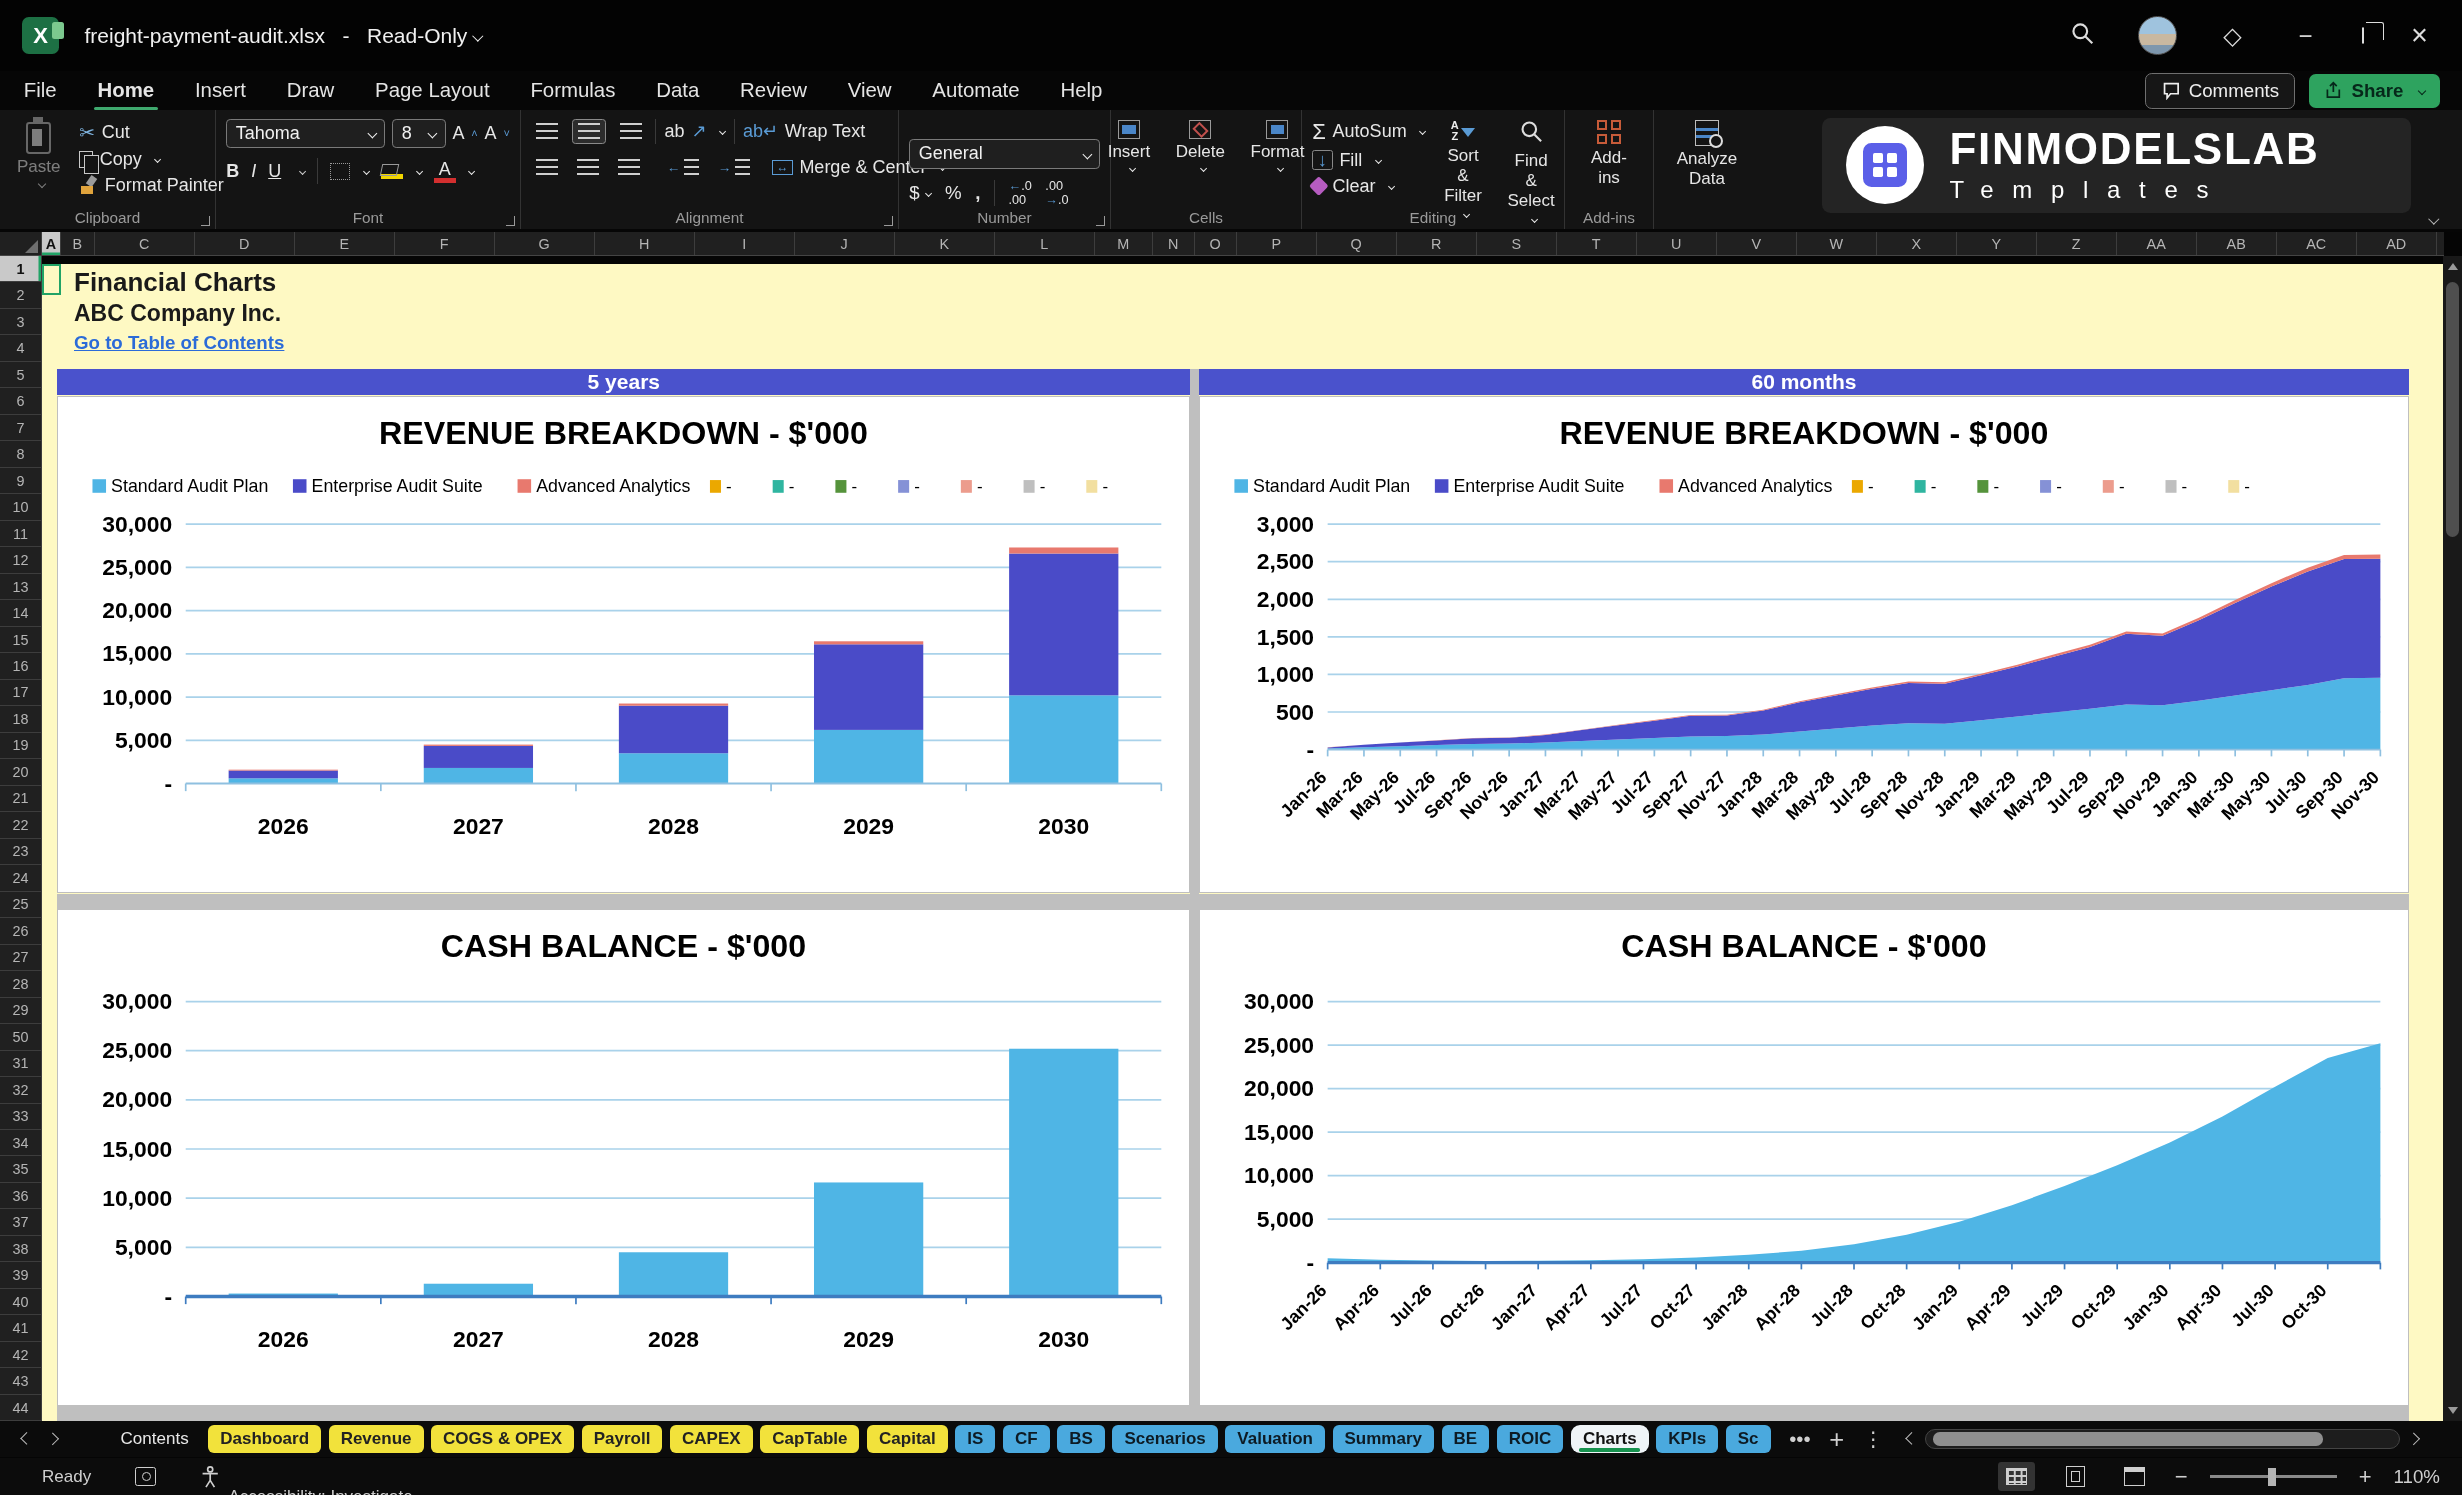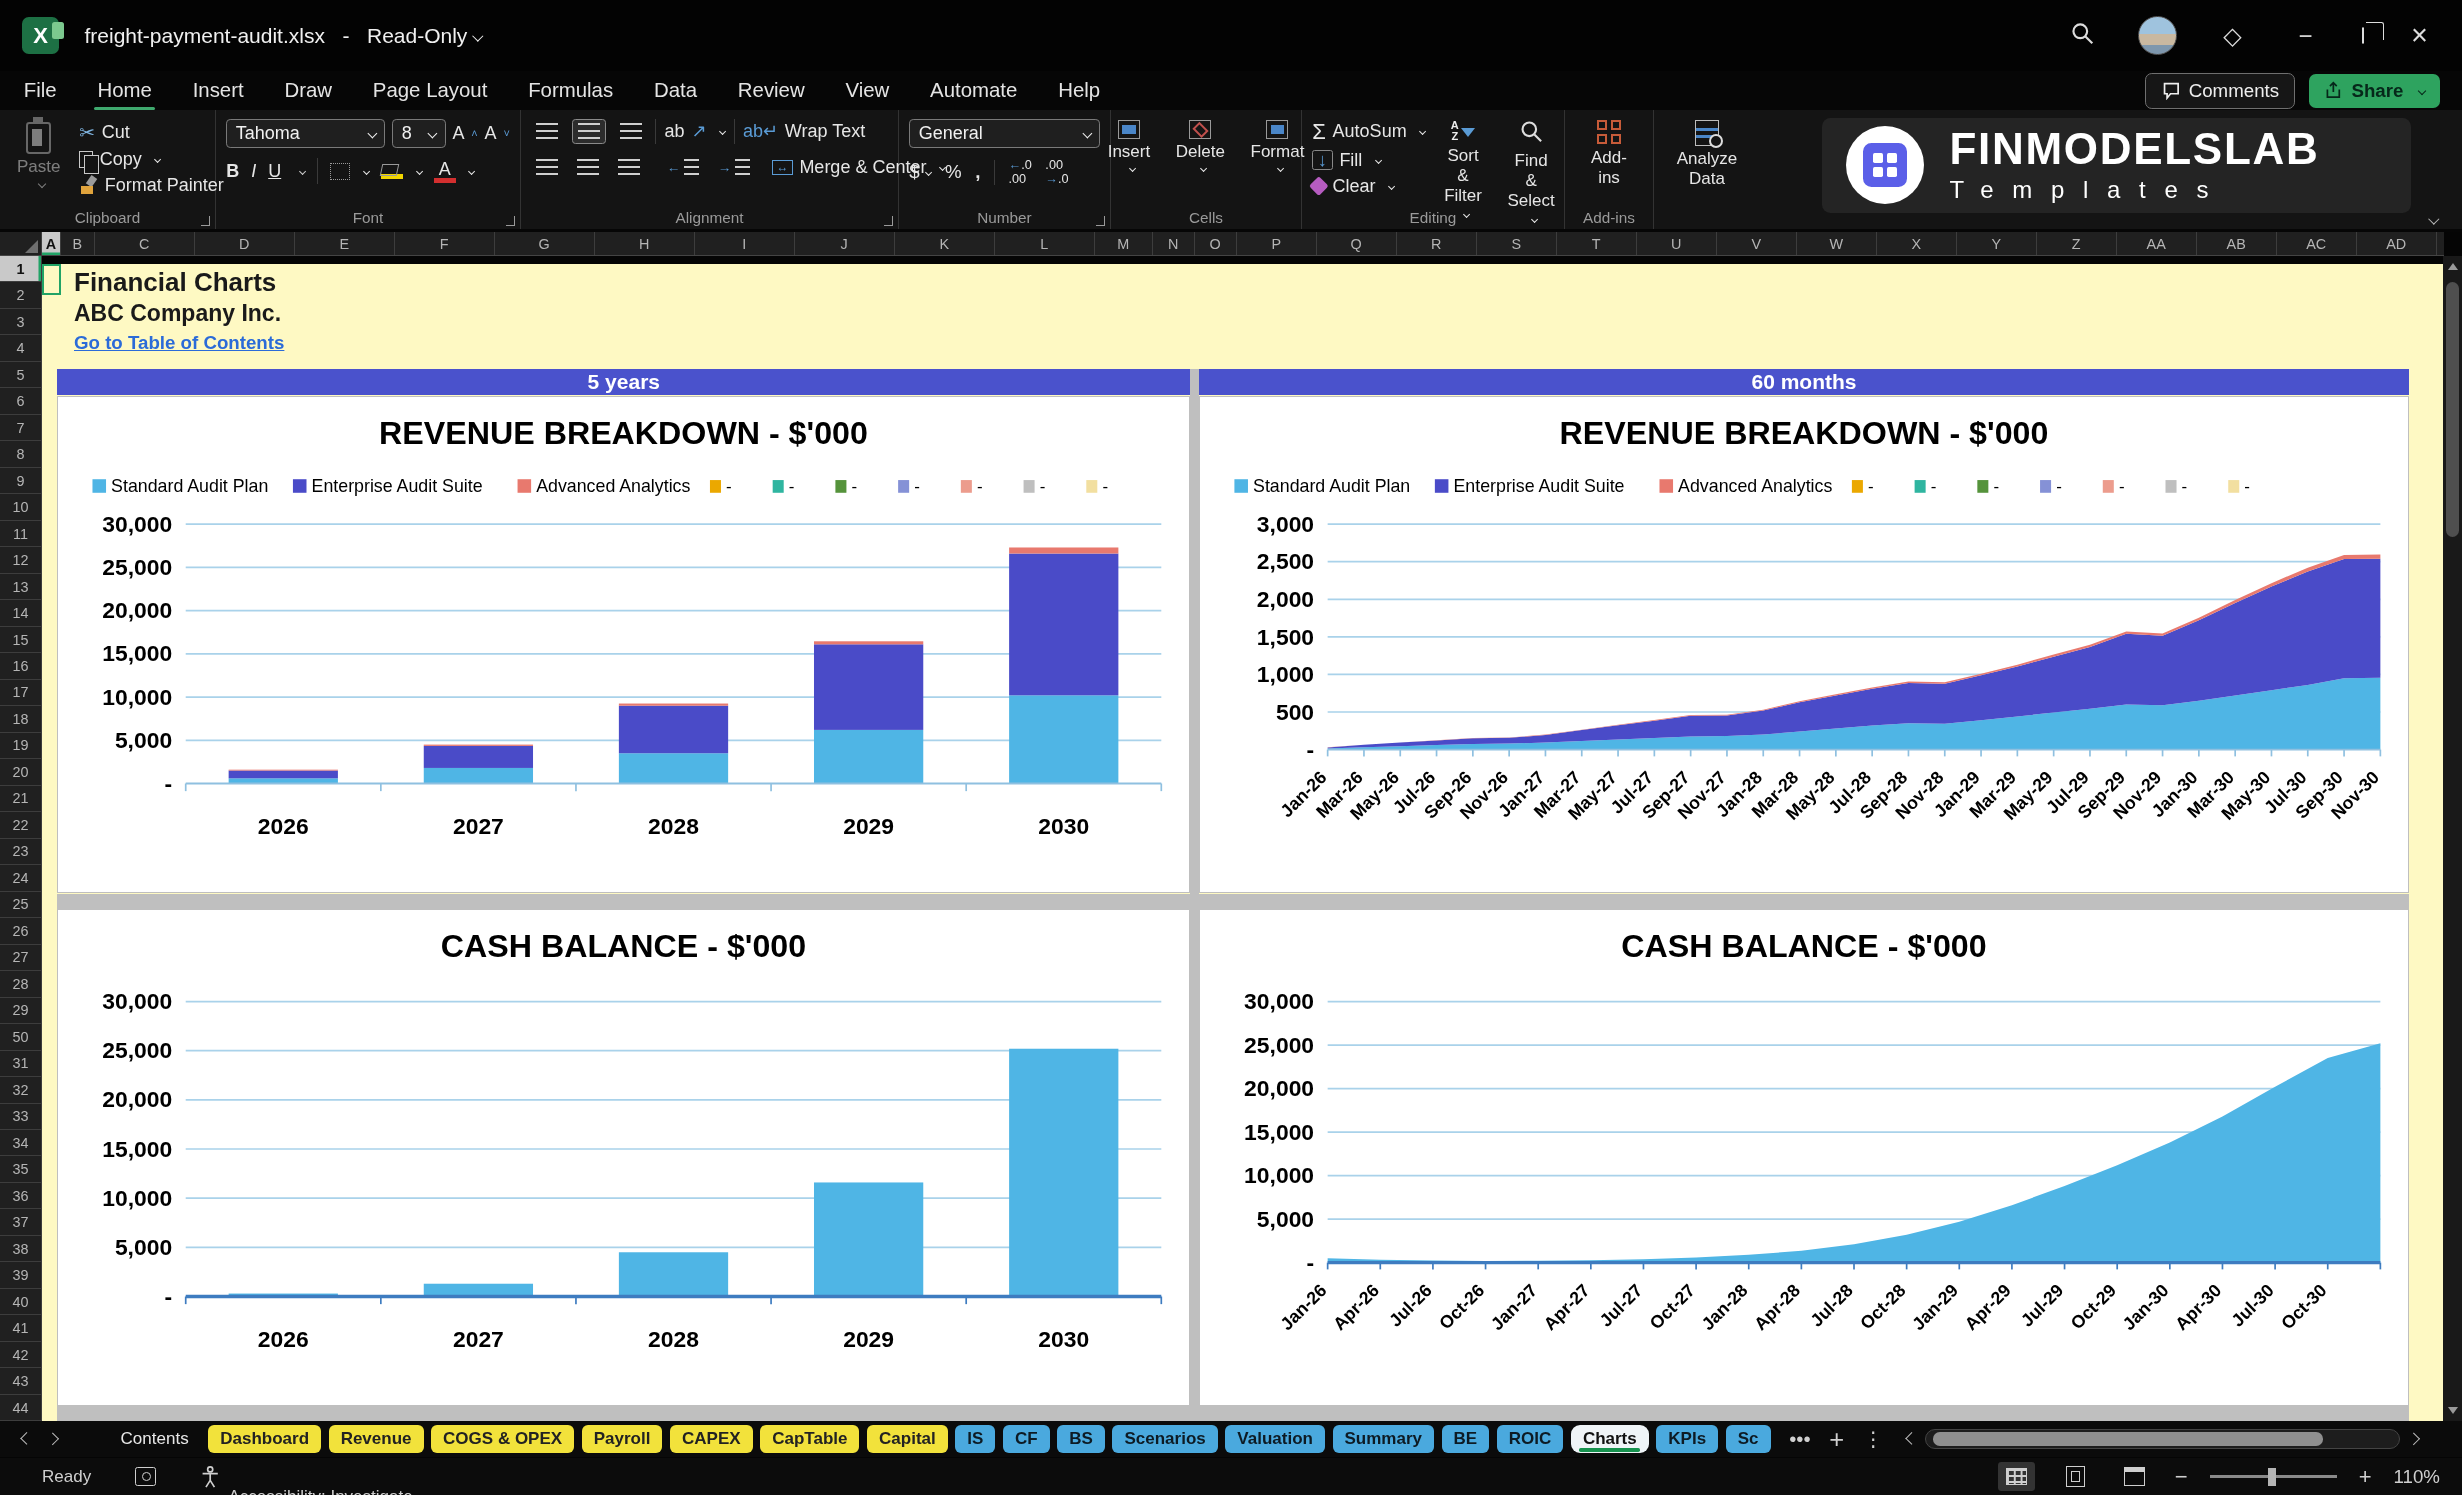--- a/index.html
+++ b/index.html
@@ -23,21 +23,21 @@
   .winbox { width:18.7px; height:18.7px; border:1.7px solid #dcdcdc; border-radius:2.5px; position:relative; }
   .winbox::after{ content:""; position:absolute; left:3.4px; top:-6px; width:17px; height:17px;
             border:1.7px solid #dcdcdc; border-left:none; border-bottom:none; border-radius:0 2.5px 0 0; }
   .chev { display:inline-block; width:7.6px; height:7.6px; border-right:1.7px solid currentColor;
           border-bottom:1.7px solid currentColor; transform:rotate(45deg); margin-left:6.8px; vertical-align:3.4px; }
 
   
   .ribbontabs { position:absolute; left:0; top:71px; width:100%; height:39px; background:#060606;
                 display:flex; align-items:center; }
   .rtab { color:#e4e4e4; font-size:20.4px; padding:5.1px 17px; margin-left:6.8px; position:relative; }
-  .rtab.active { font-weight:normal; }
+  .rtab.active { font-weight:bold; }
   .rtab.active::after { content:""; position:absolute; left:13.6px; right:13.6px; bottom:-3.4px; height:3.4px;
                 background:#3fa96e; border-radius:1.7px; }
   .rt-right { margin-left:auto; display:flex; align-items:center; gap:13.6px; margin-right:22px; }
   .btn-comments { display:flex; align-items:center; gap:8.5px; color:#eee; font-size:18.7px;
                 border:0.8px solid #6f6f6f; border-radius:6.8px; padding:6px 15.3px; background:#161616; }
   .btn-share { display:flex; align-items:center; gap:8.5px; color:#06281a; font-size:18.7px; font-weight:bold;
                 border-radius:6.8px; padding:6px 15.3px; background:#2ea35f; }
 
   
   .ribbon { position:absolute; left:0; top:110px; width:100%; height:122px; background:#141414;
@@ -356,21 +356,21 @@
               <span style="width:20.4px;height:15.3px;border:1.7px solid #5a9bd5;display:inline-flex;align-items:center;justify-content:center;color:#5a9bd5;font-size:12px;">↔</span>
               <span>Merge &amp; Center</span>
               <span class="chev" style="width:5.1px;height:5.1px;"></span>
             </span>
         </div>
       </div>
       <div class="rlabel">Alignment</div>
       <div class="launcher"></div>
     </div>
 
-    <div class="rgroup" style="width:212px;">
+    <div class="rgroup" style="width:212px;align-items:flex-end;">
       <div class="rcol" style="width:100%;">
         <div class="combo" style="width:100%;">
             <span>General</span>
             <span class="chev"></span>
           </div>
         <div style="display:flex; gap:13.6px; align-items:center; margin-top:5.1px; font-size:18.7px; color:#e6e6e6;">
           <span><span>$</span><span class="chev" style="width:5.1px;height:5.1px;"></span></span>
           <span>%</span>
           <span style="font-weight:bold;">,</span>
           <span style="width:0.8px;height:25.5px;background:#3a3a3a;"></span>

